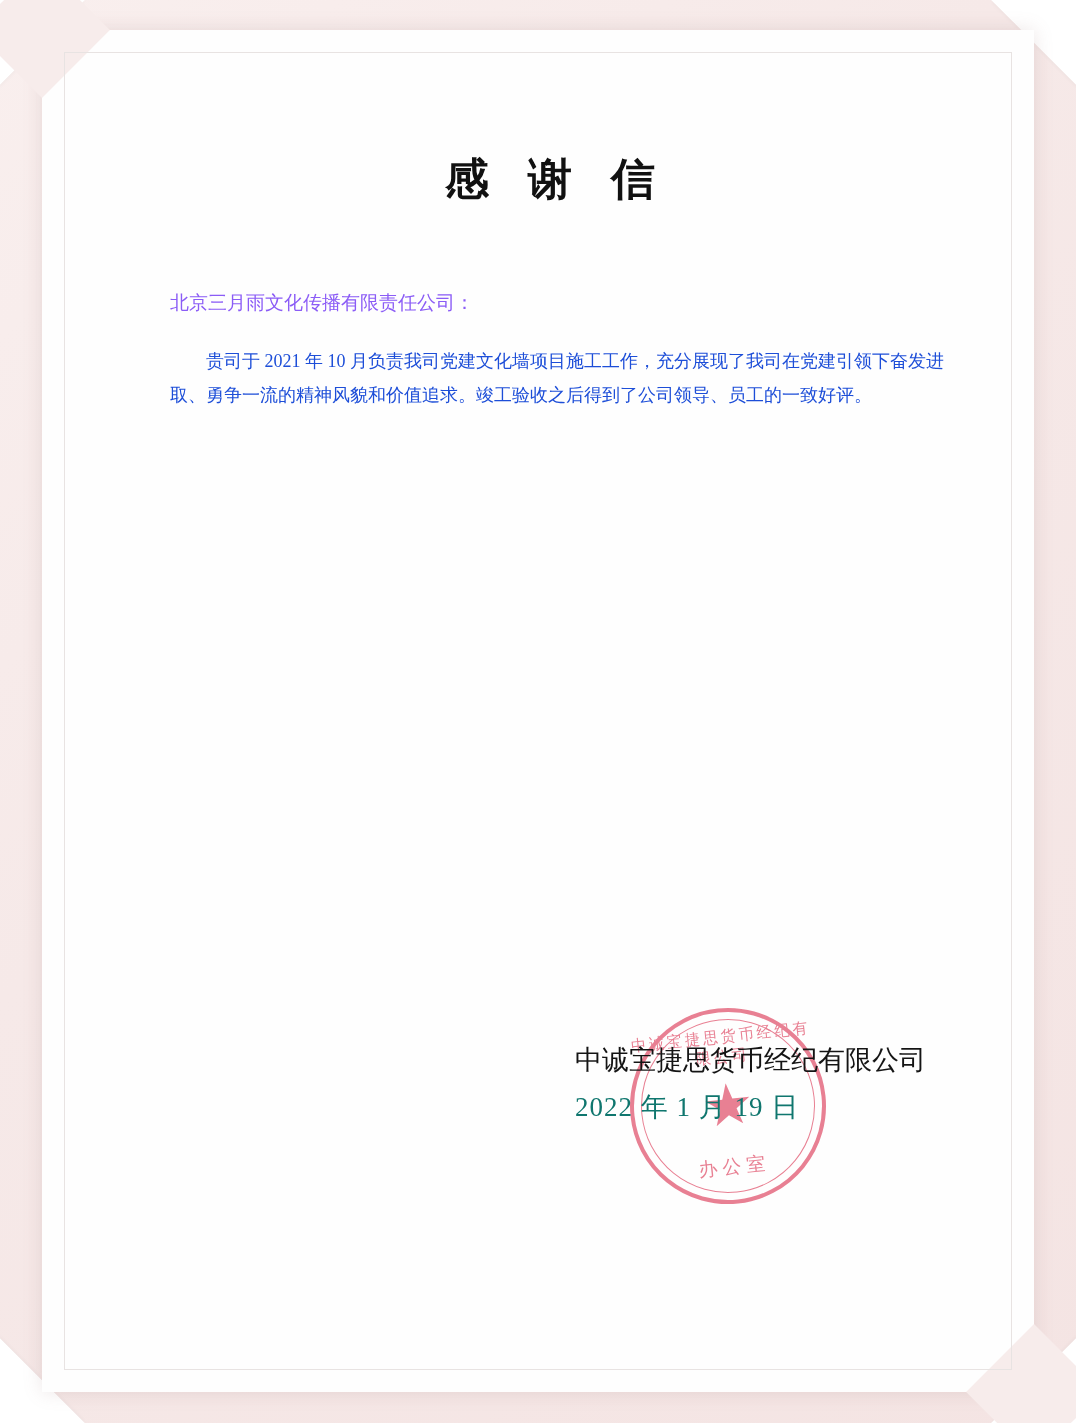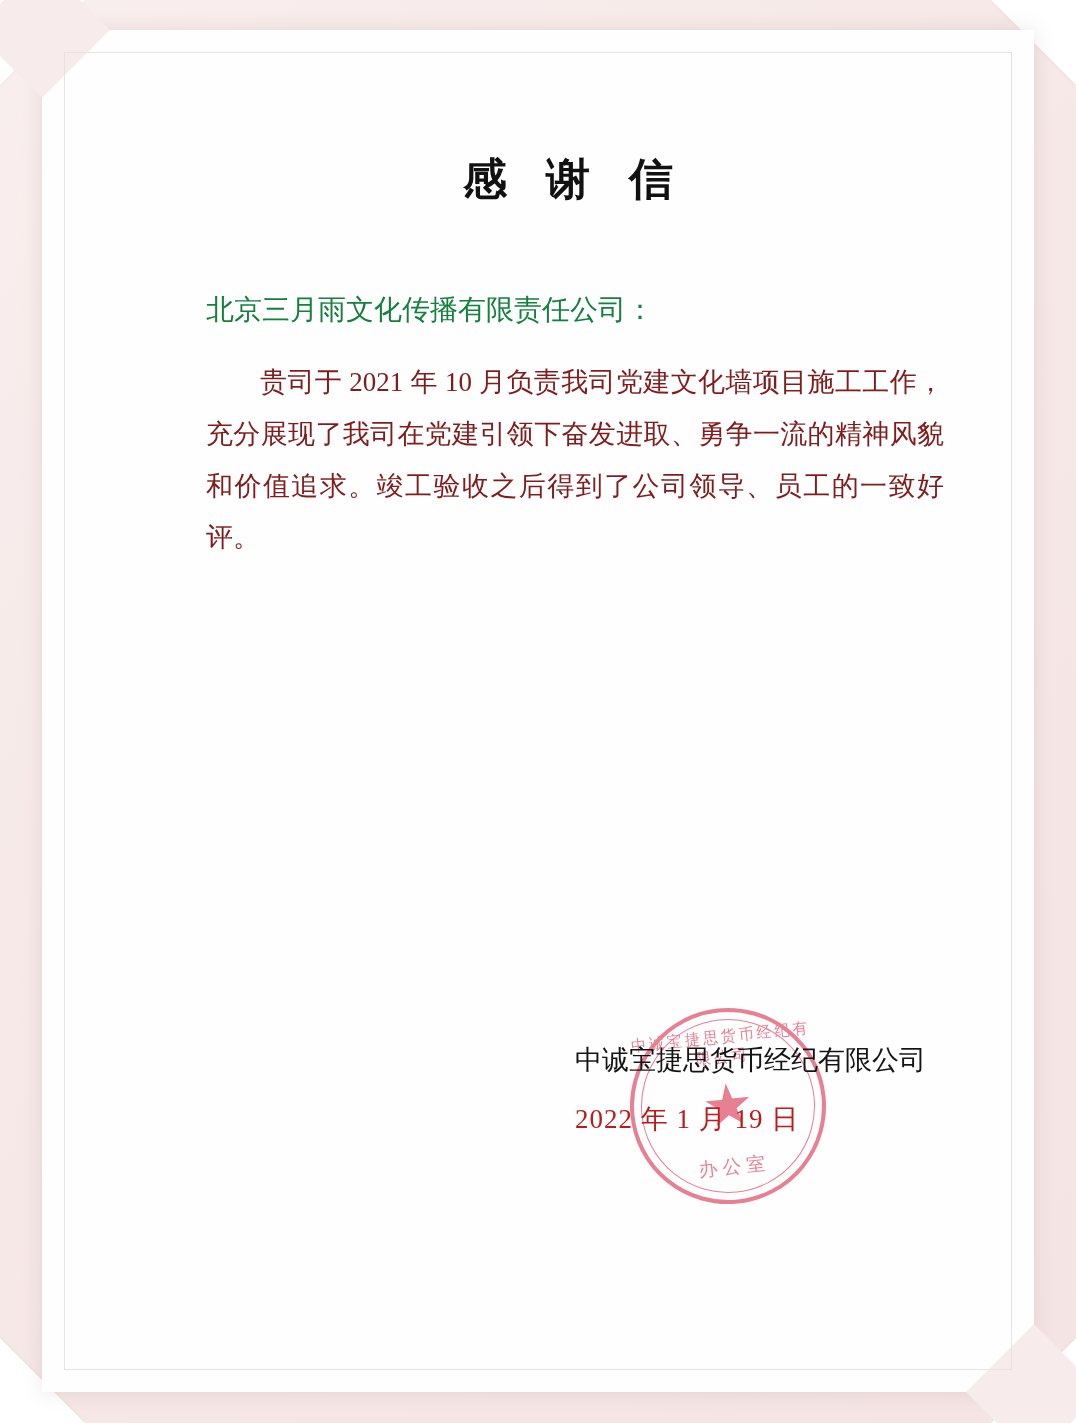--- a/index.html
+++ b/index.html
@@ -59,40 +59,39 @@
   }
   .sheet-clip-tl { top: -48px; left: -48px; transform: rotate(45deg); }
   .sheet-clip-br { bottom: -48px; right: -48px; transform: rotate(45deg); }
 
   
   .content {
     position: absolute;
     left: 128px;
     right: 90px;
     top: 120px;
-    margin-left: 36px;
   }
   .doc-title {
     text-align: center;
     font-size: 44px;
     font-weight: bold;
     letter-spacing: 14px;
     color: #111;
     margin: 0 0 80px 0;
     font-family: "Liberation Serif", "DejaVu Serif", serif;
   }
   .salutation {
-    font-size: 28px;
-    color: #15803d;
+    font-size: 19px;
+    color: #8b5cf6;
     margin: 0 0 26px 0;
     line-height: 1.5;
   }
   .para {
-    font-size: 27px;
-    color: #7f1d1d;
+    font-size: 18px;
+    color: #1d4ed8;
     line-height: 1.92;
     margin: 0 0 4px 0;
     text-indent: 2em;
     text-align: justify;
     text-justify: inter-ideograph;
   }
 
   
   .signature {
     position: absolute;
@@ -102,23 +101,23 @@
     z-index: 3;
   }
   .sig-company {
     font-size: 27px;
     color: #141414;
     line-height: 1.5;
     white-space: nowrap;
   }
   .sig-date {
     font-size: 27px;
-    color: #b91c1c;
+    color: #0f766e;
     line-height: 1.5;
-    margin-top: 18px;
+    margin-top: 6px;
     letter-spacing: 1px;
     white-space: nowrap;
   }
 
   
   .seal {
     position: absolute;
     left: 588px;
     top: 978px;
     width: 188px;

